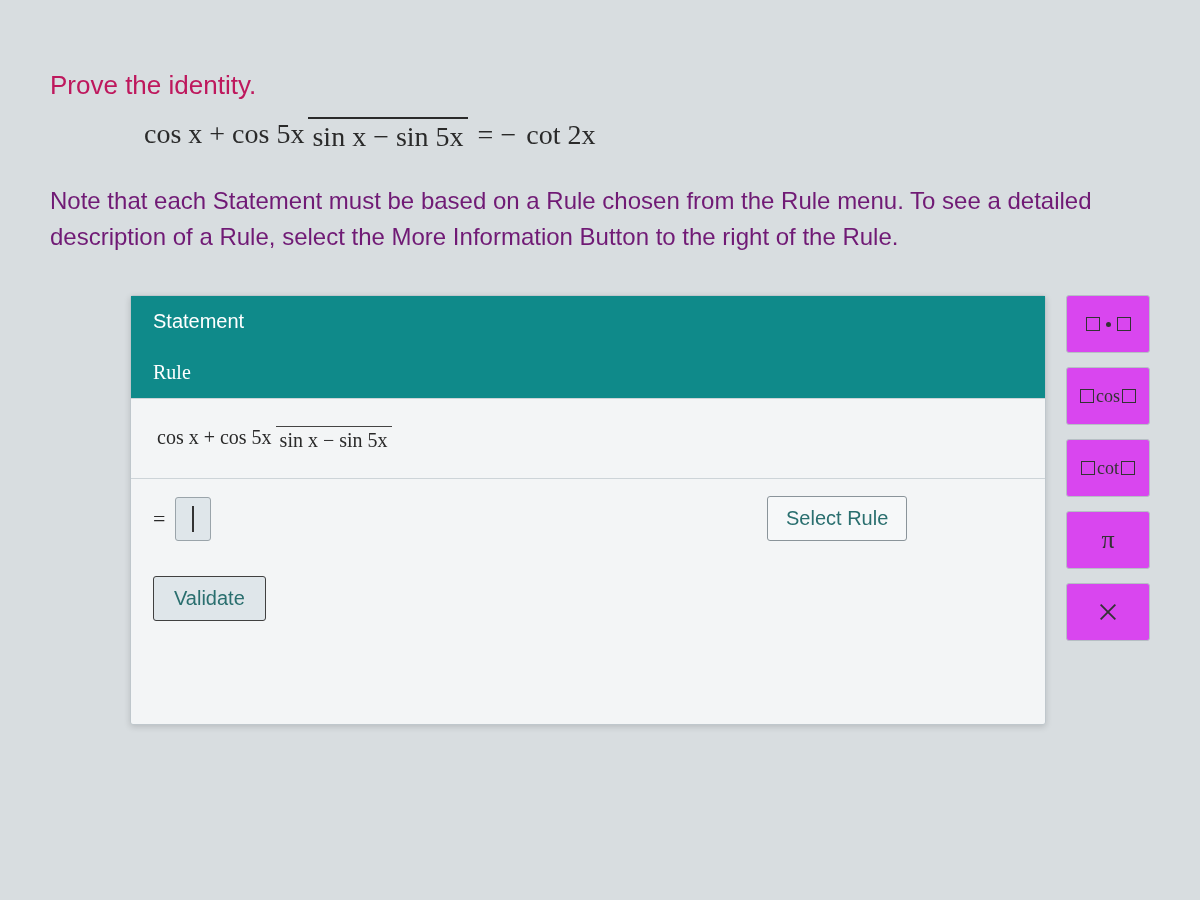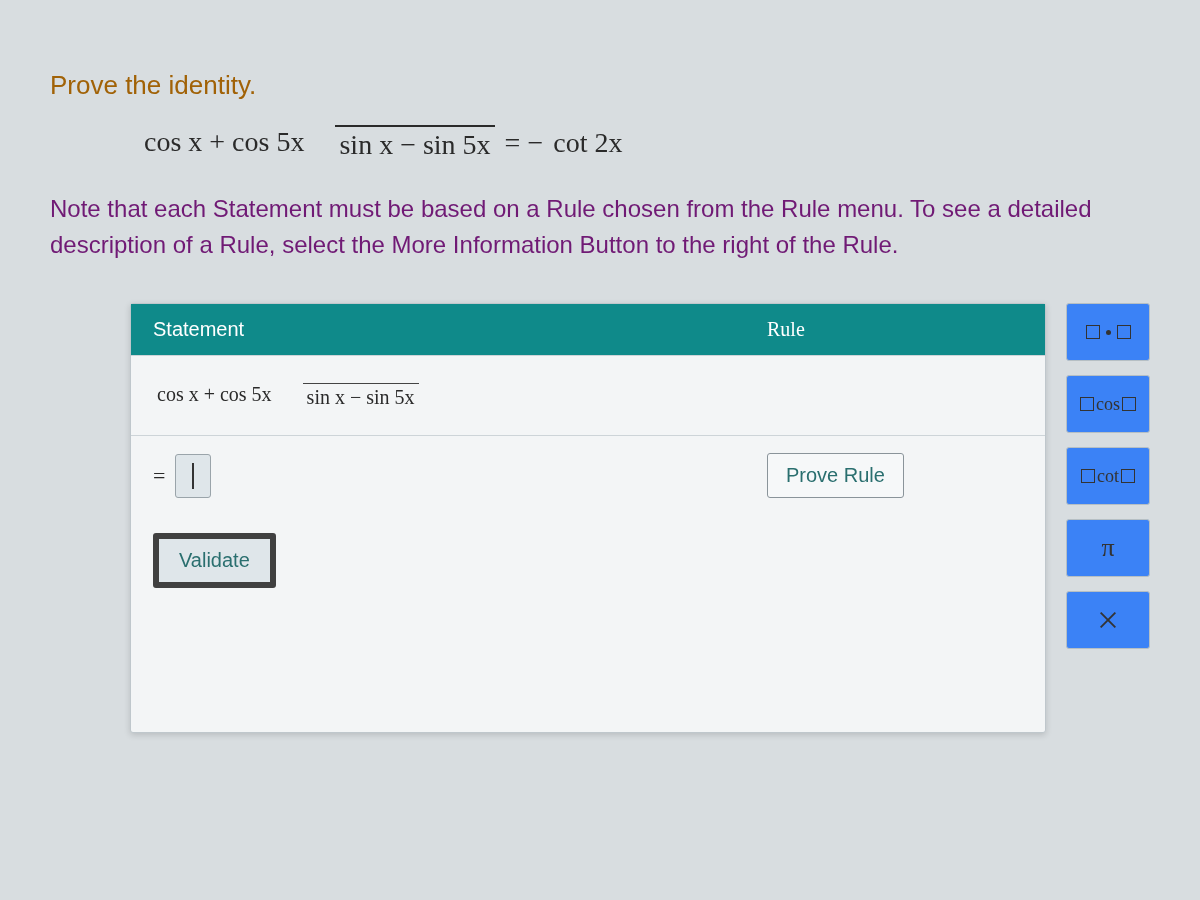--- a/index.html
+++ b/index.html
@@ -10,41 +10,41 @@
     height: 900px;
     overflow: hidden;
     color: #2a2a2a;
     position: relative;
   }
   .page {
     padding: 70px 50px 30px 50px;
   }
   .prompt-title {
     font-size: 26px;
-    color: #a16207;
-    margin-bottom: 24px;
+    color: #be185d;
+    margin-bottom: 16px;
   }
   .identity {
     margin-left: 90px;
     margin-bottom: 30px;
     font-family: "Times New Roman", serif;
     font-size: 28px;
     display: flex;
     align-items: center;
     gap: 10px;
   }
   .frac {
     display: inline-flex;
     flex-direction: row;
     align-items: center;
     vertical-align: middle;
     line-height: 1.15;
   }
   .frac .num { padding: 0 4px 2px 4px; }
-  .frac .den { padding: 2px 4px 0 4px; border-top: 2px solid #2a2a2a; margin-left: 27px; }
+  .frac .den { padding: 2px 4px 0 4px; border-top: 2px solid #2a2a2a; }
   .note {
     font-size: 24px;
     line-height: 1.5;
     color: #701a75;
     margin-bottom: 40px;
   }
   .workarea {
     display: flex;
     gap: 20px;
     margin-left: 80px;
@@ -55,20 +55,21 @@
     border: 1px solid #bfc7cc;
     border-radius: 3px;
     min-height: 430px;
     box-shadow: 0 2px 6px rgba(0,0,0,0.15);
   }
   .proof-head {
     display: flex;
     background: #0f8a8a;
     color: #fff;
     font-size: 20px;
+    flex-direction: column;
   }
   .proof-head .col-stmt {
     flex: 1;
     padding: 14px 22px;
   }
   .proof-head .col-rule {
     width: 300px;
     padding: 14px 22px;
     text-align: left;
     font-family: Liberation Serif, serif;
@@ -116,35 +117,35 @@
     padding: 10px 18px;
     font-size: 20px;
     color: #2a6f6f;
     border-radius: 3px;
     cursor: pointer;
   }
   .validate-btn {
     margin: 18px 22px;
     padding: 10px 20px;
     background: #dfe6ea;
-    border: 6px solid #404040;
+    border: 1px solid #404040;
     border-radius: 3px;
     font-size: 20px;
     color: #2a6f6f;
     cursor: pointer;
     display: inline-block;
   }
   .toolbox {
     width: 84px;
     display: flex;
     flex-direction: column;
     gap: 14px;
   }
   .tool {
-    background: #3b82f6;
+    background: #d946ef;
     border: 1px solid #b6bfc4;
     border-radius: 3px;
     height: 58px;
     display: flex;
     align-items: center;
     justify-content: center;
     font-family: "Times New Roman", serif;
     font-size: 18px;
     color: #333;
     cursor: pointer;
@@ -199,21 +200,21 @@
       </div>
 
       <div class="proof-row">
         <div class="col-stmt">
           <span>=</span>
           <span class="input-slot">
             <span class="cursor"></span>
           </span>
         </div>
         <div class="col-rule">
-          <div class="select-rule">Prove Rule</div>
+          <div class="select-rule">Select Rule</div>
         </div>
       </div>
 
       <div class="validate-btn">Validate</div>
     </div>
 
     <div class="toolbox">
       <div class="tool">
         <span class="sq"></span>
         <span class="dot"></span>

